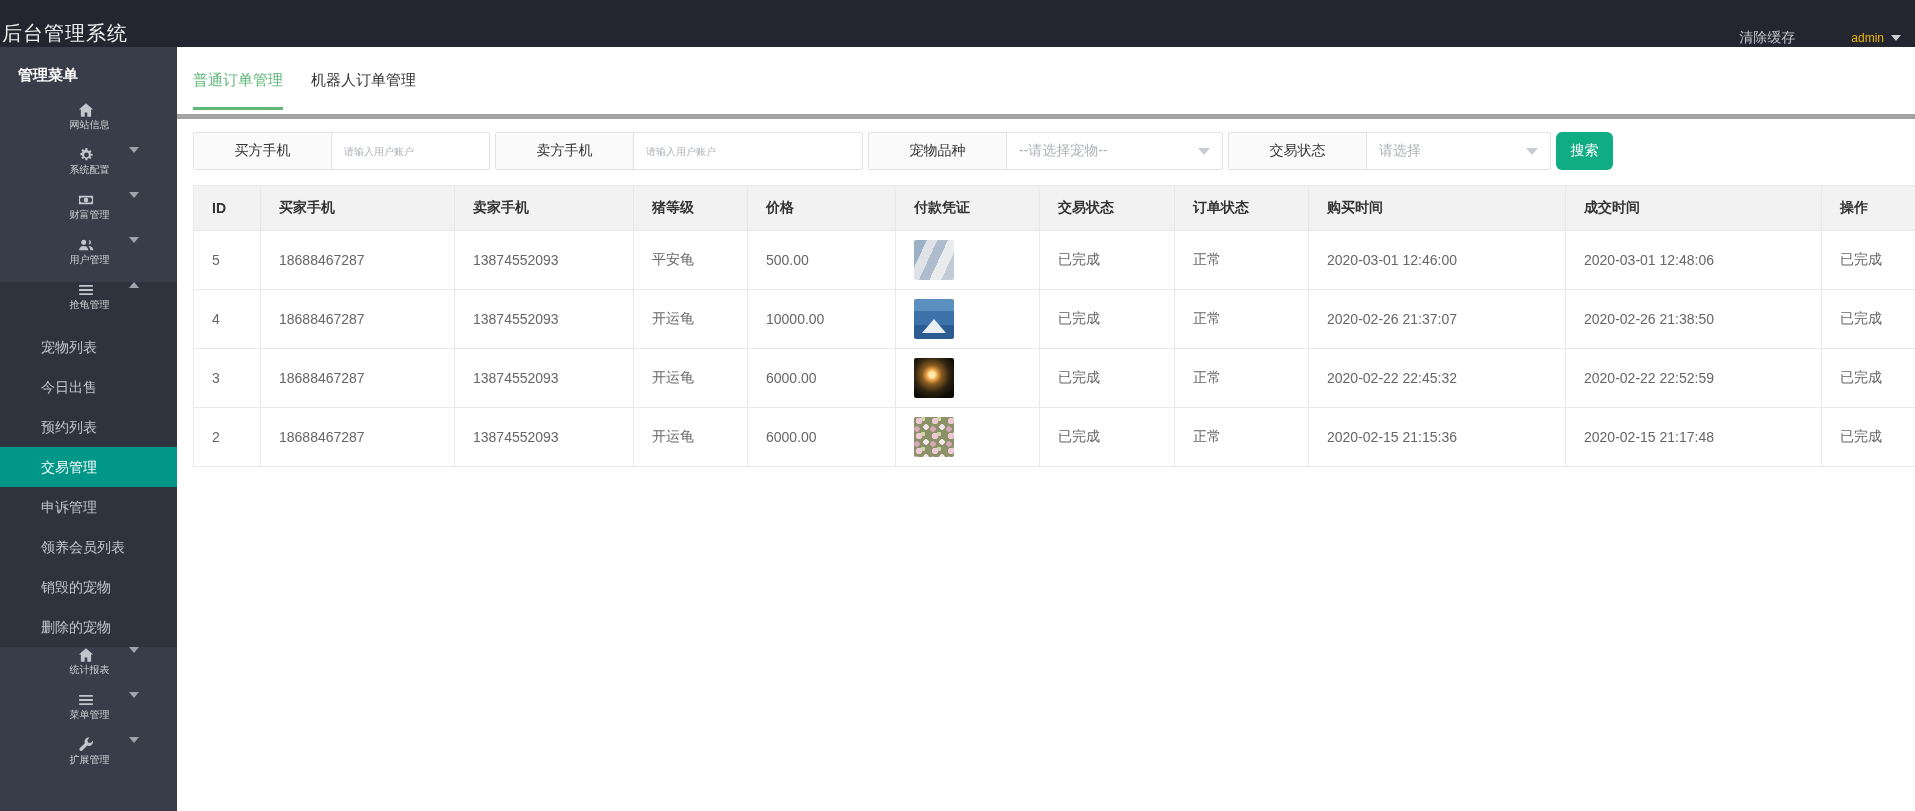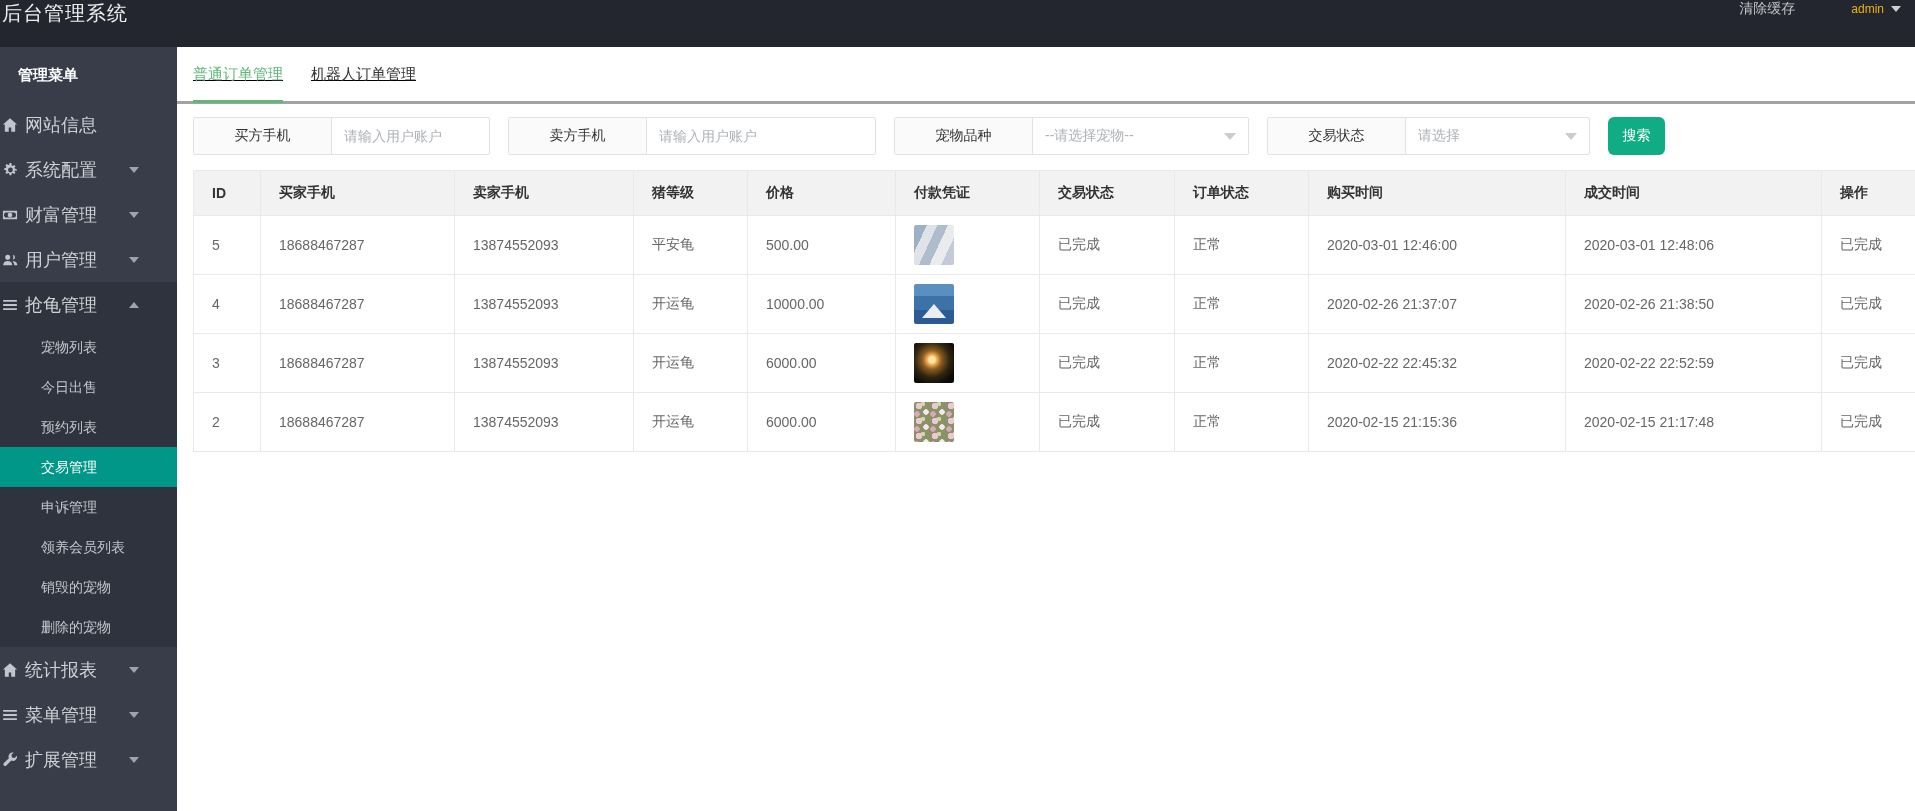--- a/index.html
+++ b/index.html
@@ -5,66 +5,66 @@
   * { box-sizing: border-box; }
   html,body { margin:0; padding:0; }
   body {
     width:1915px; height:811px; position:relative; overflow:hidden;
     background:#fff; font-family:"Liberation Sans","DejaVu Sans",sans-serif;
   }
 
   
   .topbar {
     position:absolute; top:0; left:0; width:1915px; height:47px;
-    background:#23262E; display:flex; align-items:flex-start; justify-content:space-between; z-index:5;gap:21px;
+    background:#23262E; display:flex; align-items:flex-end; justify-content:space-between; z-index:5;gap:21px;
   }
   .app-title { color:#ededed; font-size:20px; padding-left:2px; letter-spacing:1px; white-space:nowrap; }
   .topbar-right { display:flex; align-items:center; gap:48px; padding-right:14px; }
   .topbar-link { color:#c2c5cc; font-size:14px; cursor:pointer; }
   .user-menu { display:flex; align-items:center; gap:7px; color:#eab308; font-size:12px; cursor:pointer;margin-left:8px; }
   .caret-down-sm { width:0; height:0; border-left:5px solid transparent; border-right:5px solid transparent; border-top:6px solid #cfd0d3; }
 
   
   .sidebar {
     position:absolute; top:47px; left:0; width:177px; height:764px;
     background:#393D49; z-index:4;
   }
   .sidebar-header { color:#ffffff; font-weight:bold; font-size:15px; padding:19px 0 17px 18px; }
   .nav-group.open { background:#2F333E; }
   .nav-item {
     height:45px; display:flex; align-items:center; padding-left:2px;
-    color:#cfd0d3; font-size:18px; position:relative; cursor:pointer; white-space:nowrap;
+    color:#cfd0d3; font-size:10px; position:relative; cursor:pointer; white-space:nowrap;flex-direction:column;
   }
   .nav-item .icon { width:16px; height:16px; margin-right:7px; display:inline-flex; color:#c2c5cc; flex:0 0 16px; }
   .nav-item .icon svg { width:100%; height:100%; fill:currentColor; }
   .nav-caret { position:absolute; right:38px; width:0; height:0; border-left:5px solid transparent; border-right:5px solid transparent; }
   .nav-caret.down { border-top:6px solid #9fa3ab; }
   .nav-caret.up { border-bottom:6px solid #9fa3ab; }
   .submenu { }
   .sub-item {
     height:40px; line-height:40px; padding-left:41px; color:#c2c5cc;
     font-size:14px; cursor:pointer; white-space:nowrap;
   }
   .sub-item.active { background:#009688; color:#fff; }
 
   
   .content { position:absolute; left:177px; top:47px; width:1738px; height:764px; background:#fff; overflow:hidden; }
 
-  .tabs { display:flex; align-items:center; height:57px; border-bottom:3px solid #a3a3a3; padding-left:16px; gap:28px;text-decoration:underline; }
+  .tabs { display:flex; align-items:center; height:72px; border-bottom:5px solid #a3a3a3; padding-left:16px; gap:28px; }
   .tab { font-size:15px; height:56px; display:flex; align-items:center; color:#333; cursor:pointer; position:relative; }
   .tab.active { color:#5FB878; }
   .tab.active::after { content:""; position:absolute; left:0; right:0; bottom:-1px; height:3px; background:#5FB878; }
 
-  .filter-row { display:flex; align-items:center; gap:18px; margin:13px 0 0 16px; }
+  .filter-row { display:flex; align-items:center; gap:5px; margin:13px 0 0 16px; }
   .igroup { display:flex; height:38px; border:1px solid #e2e2e2; border-radius:2px; background:#fff; }
   .ilabel {
     width:138px; background:#fafafa; display:flex; align-items:center; justify-content:center;
     font-size:14px; color:#333; border-right:1px solid #e2e2e2; white-space:nowrap;
   }
-  input.itext { border:none; outline:none; padding:0 12px; font-size:14px; color:#0369a1; background:transparent; }
+  input.itext { border:none; outline:none; padding:0 12px; font-size:10px; color:#0369a1; background:transparent; }
   input.itext::placeholder { color:#aeb2b8; }
   .w1 { width:157px; } .w2 { width:228px; }
   .iselect { display:flex; align-items:center; position:relative; padding:0 30px 0 12px; font-size:14px; color:#aeb2b8; cursor:pointer; white-space:nowrap; }
   .iselect.w3 { width:215px; } .iselect.w4 { width:183px; }
   .sel-caret { position:absolute; right:12px; width:0; height:0; border-left:6px solid transparent; border-right:6px solid transparent; border-top:7px solid #c9ccd1; }
   .search-btn {
     height:38px; width:57px; background:#10AC84; color:#fff; border:none; border-radius:6px;
     font-size:14px; cursor:pointer; flex:0 0 57px;
   }
 

